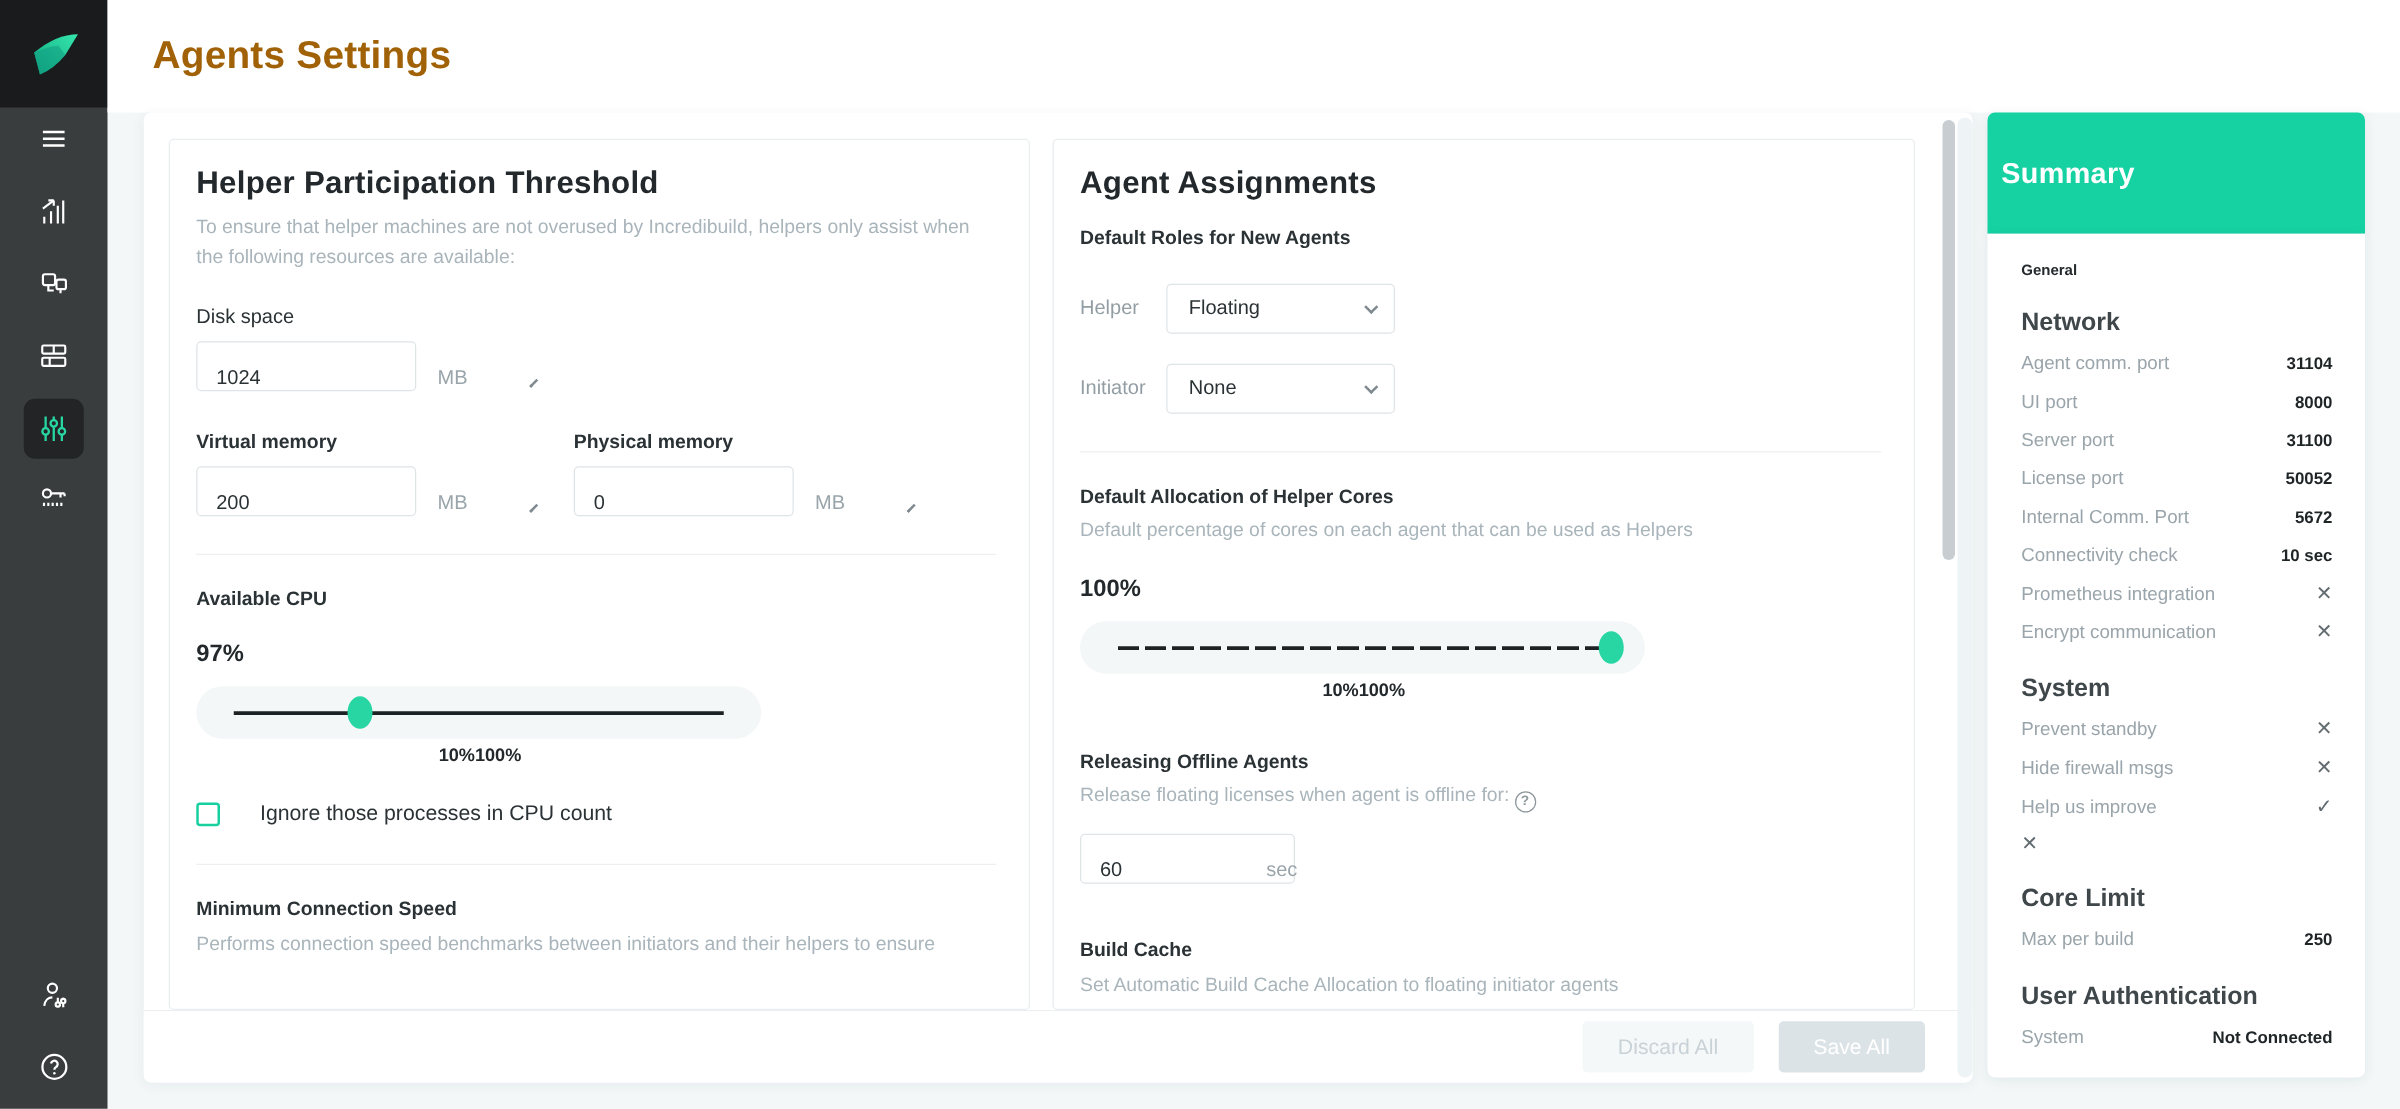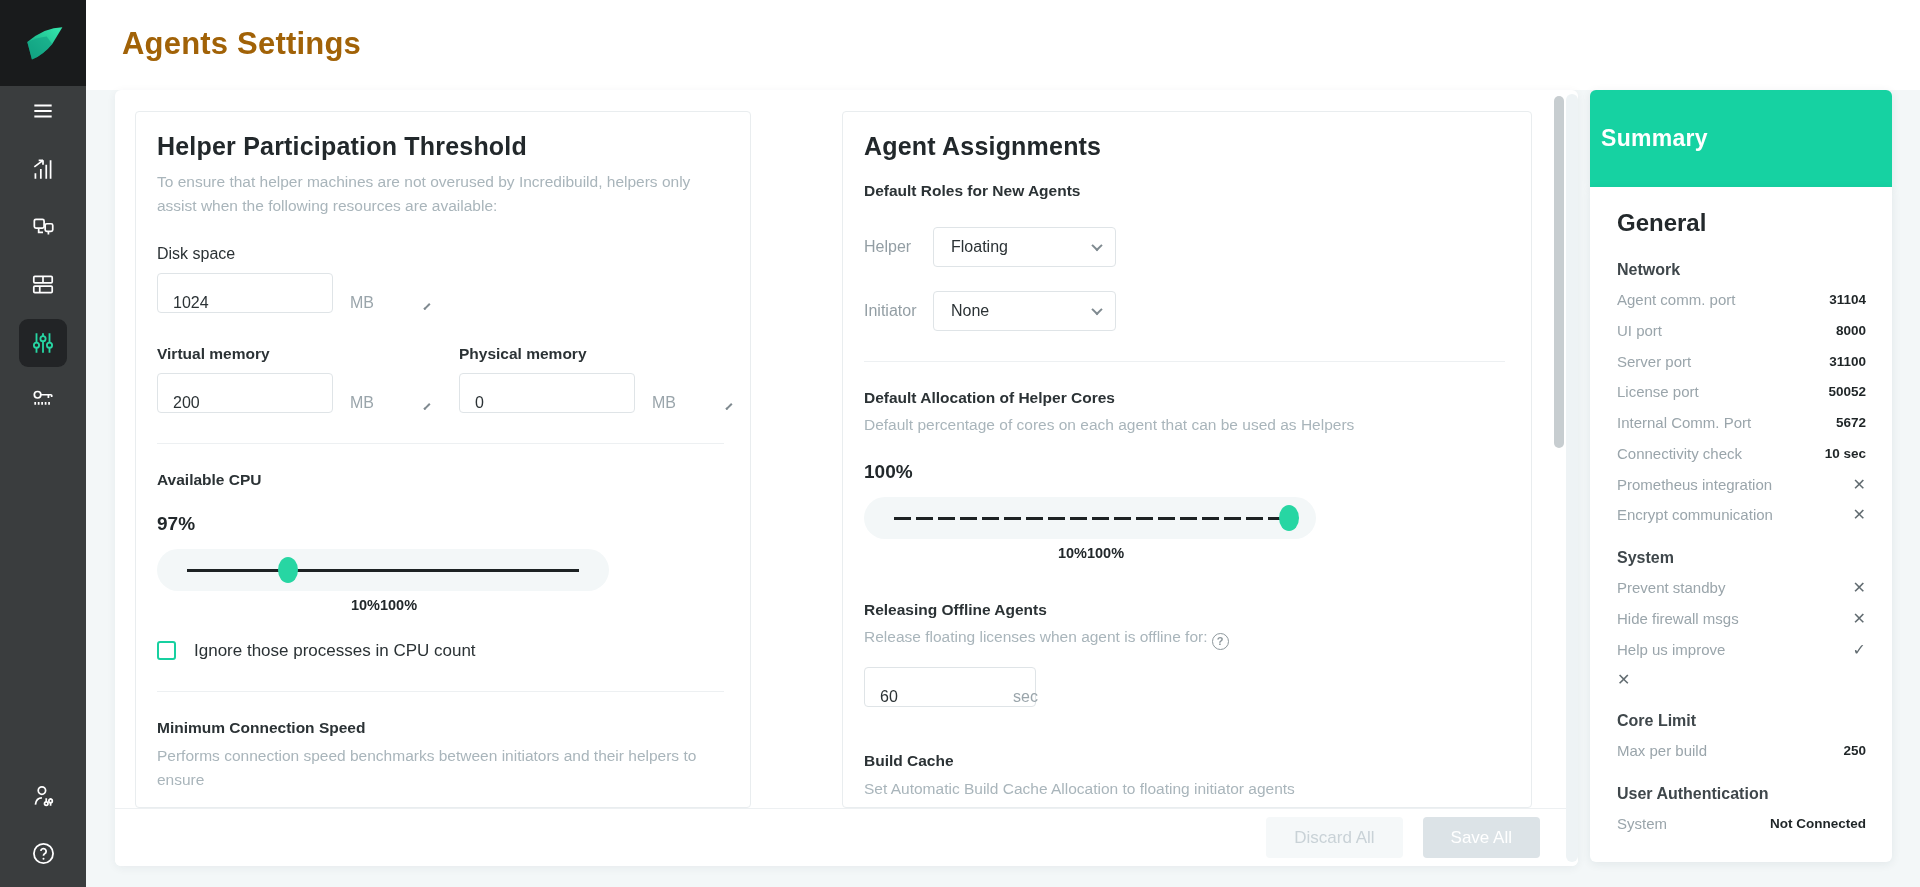--- a/index.html
+++ b/index.html
@@ -18,21 +18,21 @@
   
   .header { position:absolute; left:86px; top:0; width:1834px; height:90px; background:#ffffff; }
   .page-title { position:absolute; left:36px; top:26px; font-size:31px; font-weight:600;
     color:#a16207; letter-spacing:.2px; }
 
   
   .main { position:absolute; left:115px; top:90px; width:1463px; height:776px; background:#ffffff;
     border-radius:6px; box-shadow:0 2px 10px rgba(30,45,60,.06); }
   .card { position:absolute; top:21px; height:697px; border:1px solid #e9edef; border-radius:4px;
     background:#fff; overflow:hidden; padding:20px 26px 0 21px; }
-  .card.left  { left:20px;  width:616px; }
+  .card.left  { left:20px;  width:689px; }
   .card.mid   { left:727px; width:690px; }
 
   .card h2 { font-size:25px; font-weight:600; color:#22282b; letter-spacing:.2px; }
   .desc { color:#a9b5bb; font-size:15.5px; line-height:1.55; margin-top:9px; max-width:650px; }
   .lbl { font-size:16px; color:#2b3235; margin-top:27px; }
   .lbl.b { font-weight:700; font-size:15.5px; }
   .divider { height:1px; background:#edf0f2; margin-top:30px; }
 
   .input-group { margin-top:10px; width:176px; height:40px; border:1px solid #dfe4e7;
     border-radius:4px; display:flex; align-items:flex-end; background:#fff;gap:44px; }
@@ -49,21 +49,21 @@
   .slider { margin-top:14px; width:452px; height:42px; border-radius:21px; background:#f3f7f8;
     position:relative; }
   .slider .track { position:absolute; left:30px; right:30px; top:50%; height:3px; margin-top:-1px;
     background:#1d2224; }
   .slider .track.dashed { background:repeating-linear-gradient(90deg,#1d2224 0 17px,#f3f7f8 17px 22px); }
   .slider .knob { position:absolute; top:50%; width:20px; height:26px; border-radius:50%;
     background:#27d6a3; transform:translate(-50%,-50%); cursor:pointer; }
   .slider-labels { display:flex; justify-content:center; width:452px; padding:6px 26px 0 28px;
     font-size:14.5px; font-weight:600; color:#22282b; }
 
-  .check-row { display:flex; align-items:flex-start; gap:18px; margin-top:28px; }
+  .check-row { display:flex; align-items:flex-end; gap:32px; margin-top:28px; }
   .checkbox { width:19px; height:19px; border:2px solid #17d0a0; border-radius:3px; cursor:pointer; }
   .check-label { font-size:17px; color:#2b3235; }
 
   .role-row { display:flex; align-items:center; margin-top:24px; }
   .role-label { width:69px; color:#939ea4; font-size:16px; }
   .select { width:183px; height:40px; border:1px solid #dfe4e7; border-radius:4px; display:flex;
     align-items:center; justify-content:space-between; padding:0 4px 0 17px; cursor:pointer; }
   .select .sel-val { font-size:16px; color:#2b3235; }
 
   .help-icn { display:inline-flex; width:17px; height:17px; border:1.6px solid #8d979c; color:#8d979c;
@@ -85,22 +85,22 @@
   .sb-thumb { position:absolute; right:14px; top:6px; width:10px; height:352px; background:#c7cdd0;
     border-radius:5px; cursor:pointer; }
 
   
   .summary { position:absolute; left:1590px; top:90px; width:302px; }
   .summary-head { height:97px; background:#16d2a2; border-radius:6px 6px 0 0; display:flex;
     align-items:center; padding-left:11px; box-shadow:0 2px 10px rgba(30,45,60,.08); }
   .summary-head .t { color:#fff; font-size:23px; font-weight:700; letter-spacing:.3px; }
   .summary-body { background:#fff; height:675px; border-radius:0 0 6px 6px; overflow:hidden;
     box-shadow:0 2px 10px rgba(30,45,60,.08); padding:14px 26px 0 27px; }
-  .sum-general { font-size:24px; font-weight:600; color:#23292c; margin-top:8px; }
-  .sum-sec { font-size:16px; font-weight:600; color:#3f474b; margin-top:24px; }
+  .sum-general { font-size:12px; font-weight:600; color:#23292c; margin-top:8px; }
+  .sum-sec { font-size:20px; font-weight:600; color:#3f474b; margin-top:24px; }
   .sum-row { display:flex; justify-content:space-between; align-items:flex-start; margin-top:12px; }
   .sum-row .sl { color:#9aa5ab; font-size:15px; line-height:1.25; max-width:196px; }
   .sum-row .sv { color:#1f2527; font-size:13.5px; font-weight:800; white-space:nowrap; padding-top:1px; }
   .sum-row .sv.mark { font-weight:400; font-size:16px; color:#626c71; line-height:1; }
 </style>
 </head>
 <body>
 
 <div class="sidebar">
   <div class="logo-box">

